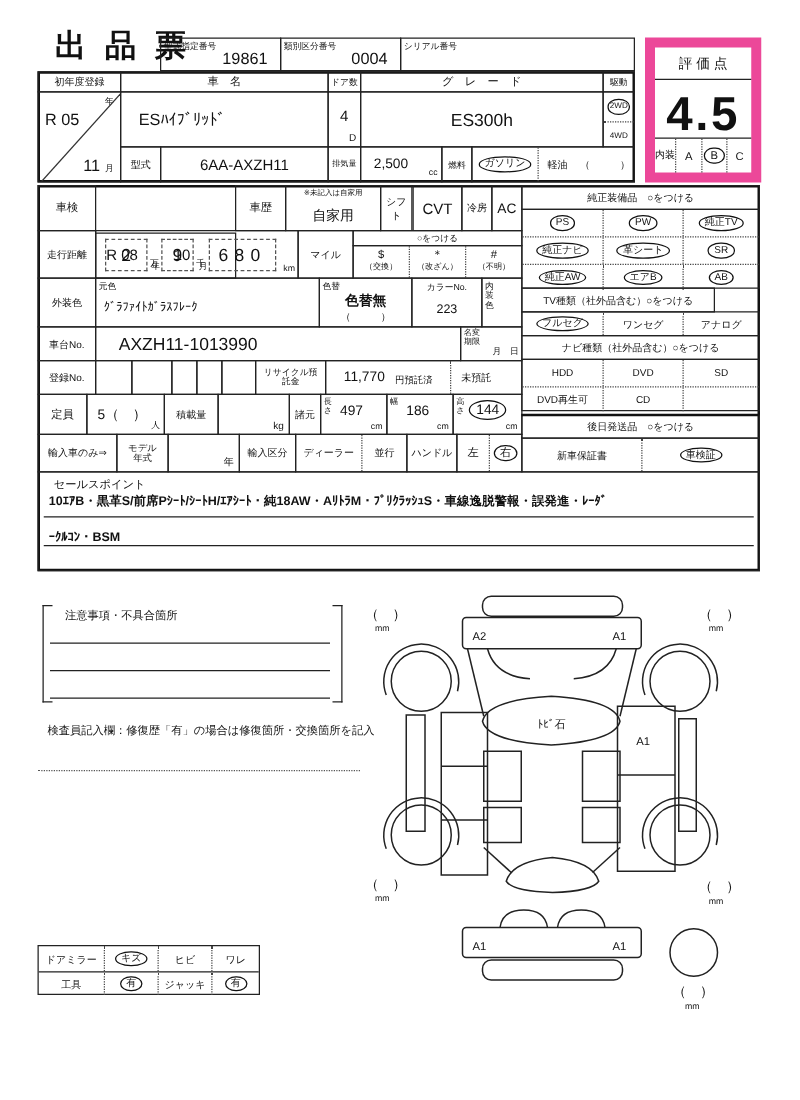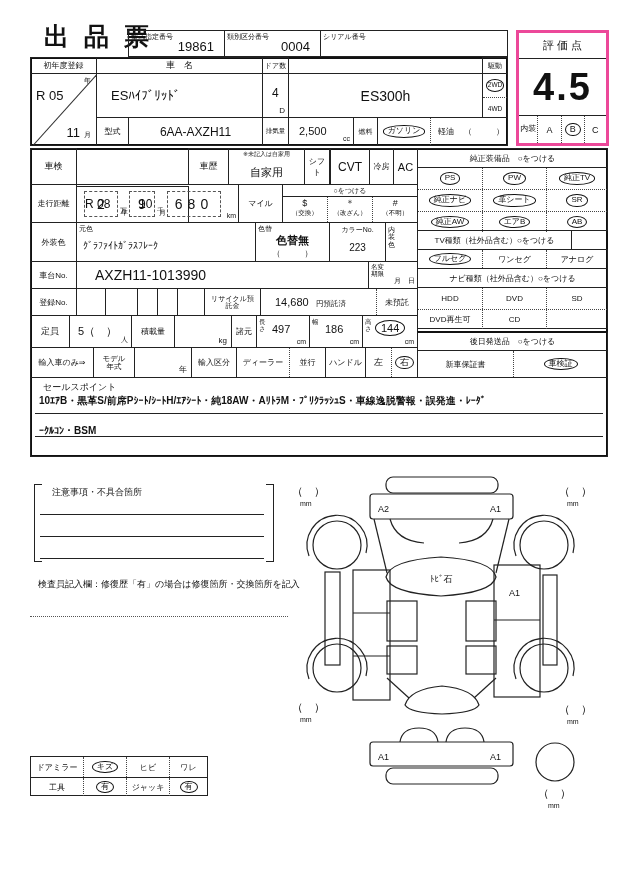--- a/index.html
+++ b/index.html
@@ -29,21 +29,21 @@
     <span class="a" style="right:10px;bottom:2px;font-size:13px;">19861</span>
   </div>
   <div class="a b" style="left:224px;top:30px;width:97px;height:27px;">
     <span class="corner">類別区分番号</span>
     <span class="a" style="right:10px;bottom:2px;font-size:13px;">0004</span>
   </div>
   <div class="a b" style="left:320px;top:30px;width:188px;height:27px;">
     <span class="corner">シリアル番号</span>
   </div>
 
-  <div class="a" style="left:516px;top:30px;width:93px;height:116px;border:3px solid #ec4899;">
+  <div class="a" style="left:516px;top:30px;width:93px;height:116px;border:8px solid #ec4899;">
     <div class="ctr" style="height:25px;border-bottom:1px solid #222;font-size:11px;">評 価 点</div>
     <div class="ctr" style="height:56px;font-size:38px;font-weight:bold;letter-spacing:2px;">4.5</div>
     <div class="a" style="left:0;bottom:0;width:100%;height:28px;border-top:1px solid #222;display:flex;">
       <div class="ctr vlabel" style="width:19px;font-size:8px;">内装</div>
       <div class="ctr dotL" style="width:23px;font-size:9px;">A</div>
       <div class="ctr dotL" style="width:23px;font-size:9px;">
         <span class="circ">B</span>
       </div>
       <div class="ctr dotL" style="width:22px;font-size:9px;">C</div>
     </div>
@@ -62,20 +62,21 @@
 
   <div class="a b ctr" style="left:96px;top:57px;width:167px;height:17px;font-size:9px;">車　名</div>
   <div class="a b" style="left:96px;top:73px;width:167px;height:45px;display:flex;align-items:center;padding-left:14px;font-size:13px;">ESﾊｲﾌﾞﾘｯﾄﾞ</div>
 
   <div class="a b ctr" style="left:262px;top:57px;width:27px;height:17px;font-size:7px;">ドア数</div>
   <div class="a b" style="left:262px;top:73px;width:27px;height:45px;">
     <span class="a" style="left:9px;top:12px;font-size:12px;">4</span>
     <span class="a" style="right:3px;bottom:2px;font-size:8px;">D</span>
   </div>
 
+  <div class="a b ctr" style="left:288px;top:57px;width:195px;height:17px;font-size:9px;">グ　レ　ー　ド</div>
   <div class="a b ctr" style="left:288px;top:73px;width:195px;height:45px;font-size:14px;">ES300h</div>
 
   <div class="a b ctr" style="left:482px;top:57px;width:26px;height:17px;font-size:7px;">駆動</div>
   <div class="a b" style="left:482px;top:73px;width:26px;height:45px;">
     <div class="ctr dotB" style="height:23px;font-size:6.5px;">
       <span class="circ" style="padding:1px 1px;">2WD</span>
     </div>
     <div class="ctr" style="height:20px;font-size:6.5px;">4WD</div>
   </div>
 
@@ -166,23 +167,23 @@
   </div>
 
   <div class="a b ctr" style="left:30px;top:288px;width:47px;height:28px;font-size:8px;">登録No.</div>
   <div class="a b" style="left:76px;top:288px;width:30px;height:28px;"></div>
   <div class="a b" style="left:105px;top:288px;width:33px;height:28px;"></div>
   <div class="a b" style="left:137px;top:288px;width:21px;height:28px;"></div>
   <div class="a b" style="left:157px;top:288px;width:21px;height:28px;"></div>
   <div class="a b" style="left:177px;top:288px;width:28px;height:28px;"></div>
   <div class="a b ctr vlabel" style="left:204px;top:288px;width:57px;height:28px;font-size:7px;padding:0 6px;">リサイクル預託金</div>
   <div class="a b" style="left:260px;top:288px;width:158px;height:28px;">
-    <span class="a" style="left:14px;top:7px;font-size:11px;">14,680</span>
+    <span class="a" style="left:14px;top:7px;font-size:11px;">11,770</span>
     <span class="a" style="left:55px;top:10px;font-size:7.5px;">円預託済</span>
-    <div class="a dotL ctr" style="right:0;top:0;width:41px;height:100%;font-size:8px;">未預託</div>
+    <div class="a dotL ctr" style="right:16px;top:0;width:41px;height:100%;font-size:8px;">未預託</div>
   </div>
 
   <div class="a b ctr" style="left:30px;top:315px;width:40px;height:33px;font-size:9px;">定員</div>
   <div class="a b" style="left:69px;top:315px;width:63px;height:33px;">
     <span class="a" style="left:8px;top:8px;font-size:11px;">5（　）</span>
     <span class="a" style="right:3px;bottom:2px;font-size:7px;">人</span>
   </div>
   <div class="a b ctr" style="left:131px;top:315px;width:44px;height:33px;font-size:8px;">積載量</div>
   <div class="a b" style="left:174px;top:315px;width:58px;height:33px;">
     <span class="a" style="right:4px;bottom:2px;font-size:8px;">kg</span>

